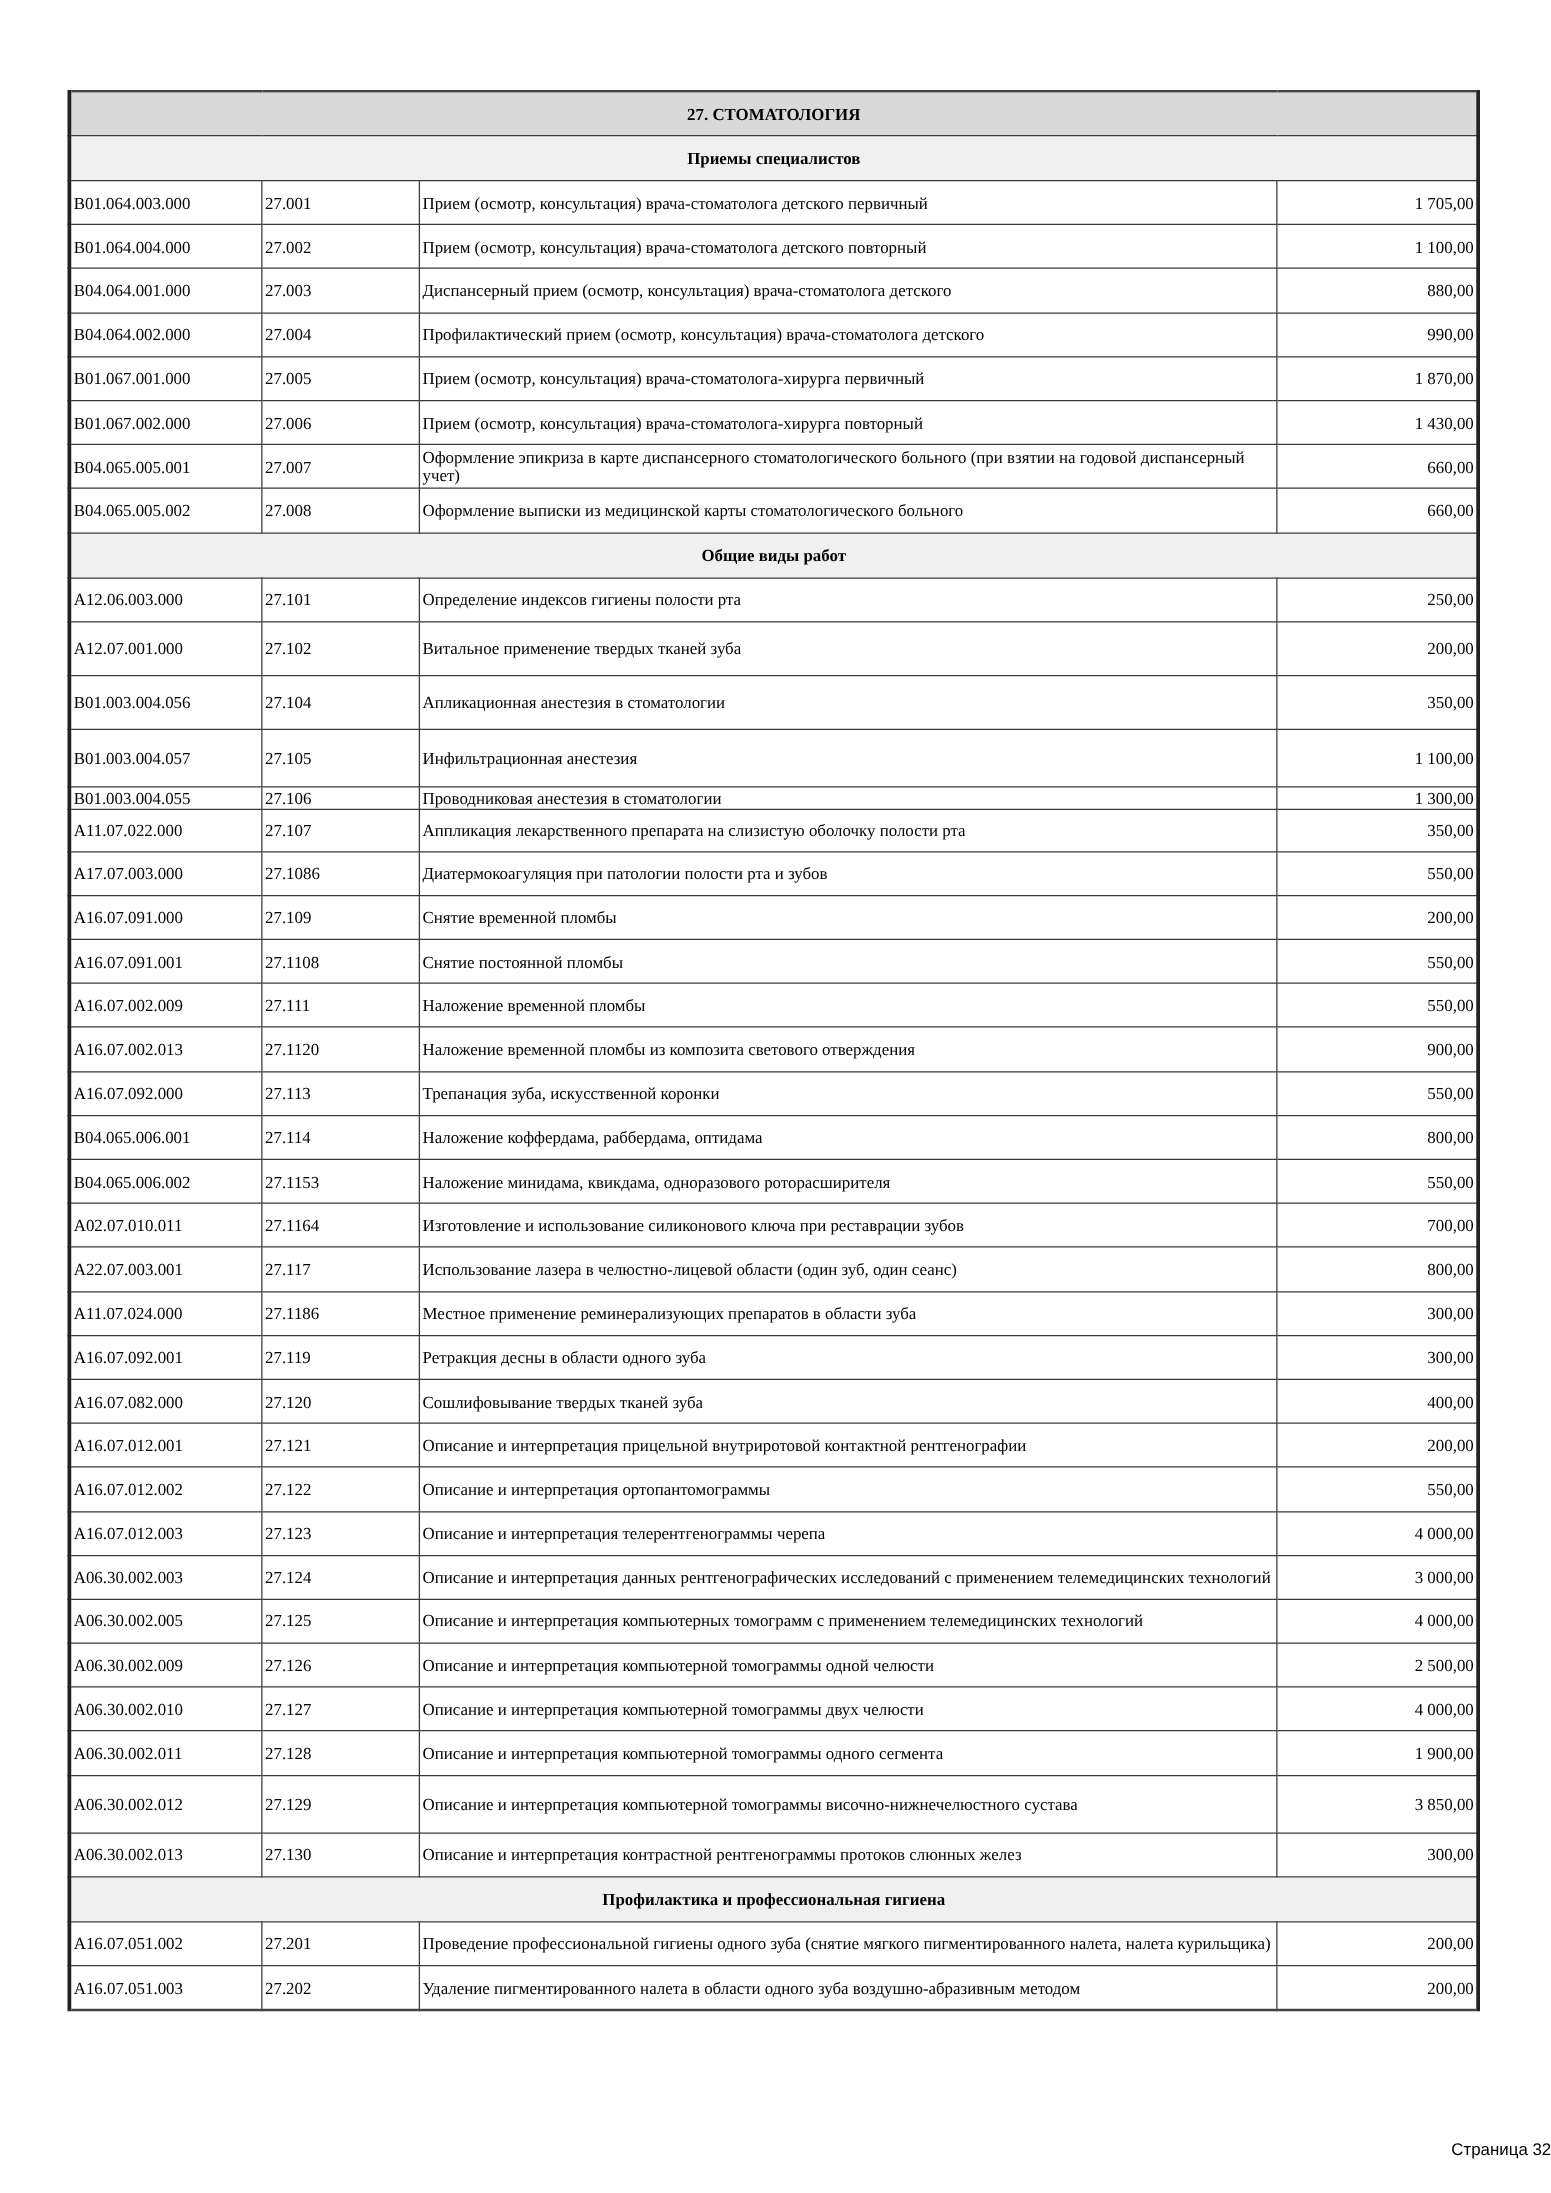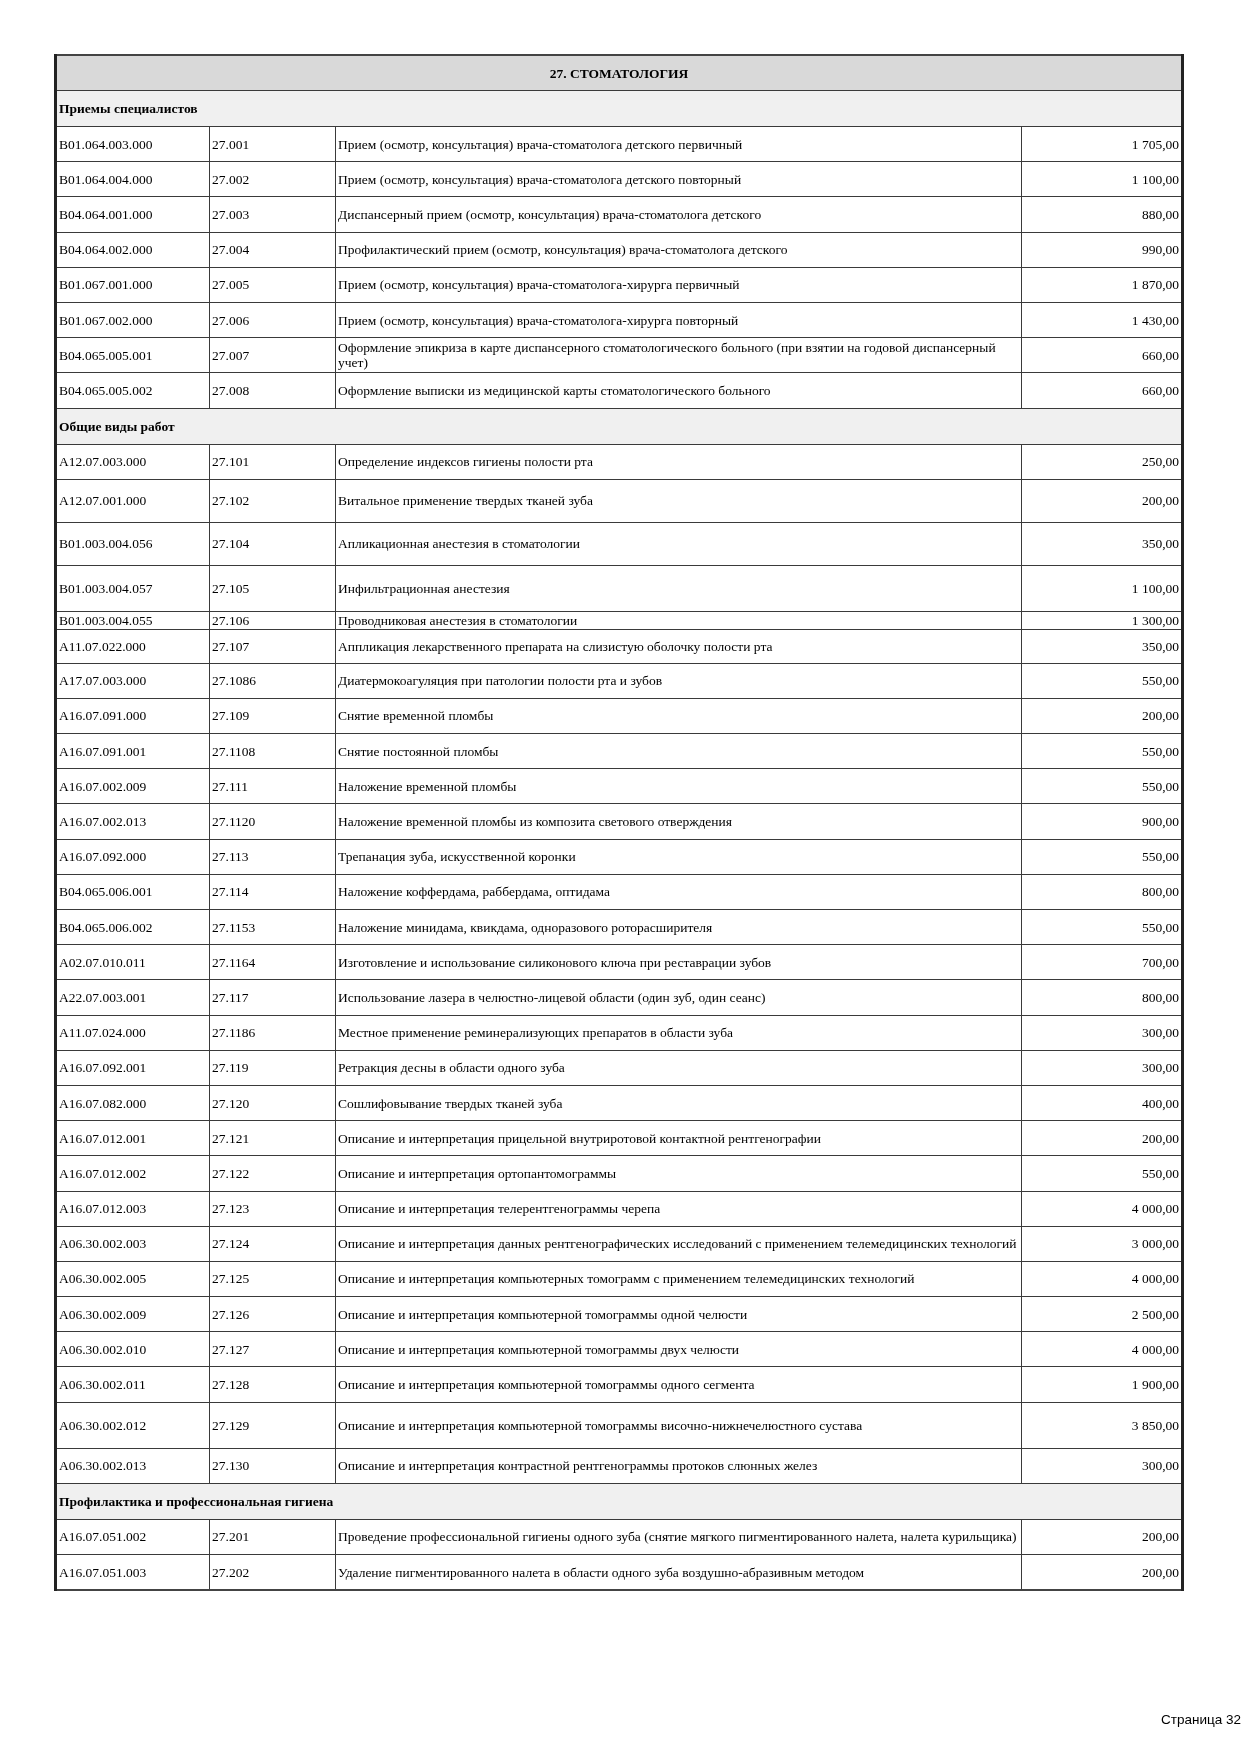--- a/index.html
+++ b/index.html
@@ -1,33 +1,33 @@
 <!DOCTYPE html>
 <html><head>
 <meta charset="utf-8">
 <style>
   html, body { margin: 0; padding: 0; background: #ffffff; }
   body { width: 1241px; height: 1754px; position: relative; overflow: hidden;
          font-family: "Liberation Serif", "DejaVu Serif", serif; color: #000; }
   #price-table {
-    position: absolute; left: 54px; top: 54px; width: 1127px;
+    position: absolute; left: 54px; top: 72px; width: 1127px;
     border-collapse: collapse; table-layout: fixed;
     border-left: 3px solid #222; border-right: 3px solid #222; border-top: 2px solid #444;
     border-bottom: 2px solid #444;
   }
   #price-table td {
     border: 1px solid #3a3a3a; padding: 0 2px; font-size: 13.5px; line-height: 15px;
     vertical-align: middle; overflow: hidden;
   }
   #price-table col.c-code { width: 154px; }
   #price-table col.c-num { width: 126px; }
   #price-table col.c-desc { width: 686px; }
   #price-table col.c-price { width: 161px; }
   tr.title-row td { background: #d9d9d9; font-weight: bold; text-align: center; height: 34px; font-size: 14px; }
-  tr.section-row td { background: #f0f0f0; font-weight: bold; height: 35px; font-size: 14px; }
+  tr.section-row td { background: #f0f0f0; font-weight: bold; text-align: center; height: 35px; font-size: 14px; }
   tr.item td { height: 34.2px; }
   tr.item.h44 td { height: 42px; }
   tr.item.h43 td { height: 41px; }
   tr.item.h47 td { height: 45px; }
   tr.item.h19 td { height: 17px; }
   tr.item.h35 td { height: 33px; }
   td.code { text-align: left; padding-left: 2px; }
   td.num { }
   td.desc { text-align: left; padding-left: 3px; }
   td.price { text-align: right; padding-right: 3px; }
@@ -98,21 +98,21 @@
       <tr class="item">
         <td class="code">B04.065.005.002</td>
         <td class="num">27.008</td>
         <td class="desc">Оформление выписки из медицинской карты стоматологического больного</td>
         <td class="price">660,00</td>
       </tr>
       <tr class="section-row">
         <td colspan="4">Общие виды работ</td>
       </tr>
       <tr class="item">
-        <td class="code">A12.07.003.000</td>
+        <td class="code">A12.06.003.000</td>
         <td class="num">27.101</td>
         <td class="desc">Определение индексов гигиены полости рта</td>
         <td class="price">250,00</td>
       </tr>
       <tr class="item h44">
         <td class="code">A12.07.001.000</td>
         <td class="num">27.102</td>
         <td class="desc">Витальное применение твердых тканей зуба</td>
         <td class="price">200,00</td>
       </tr>

